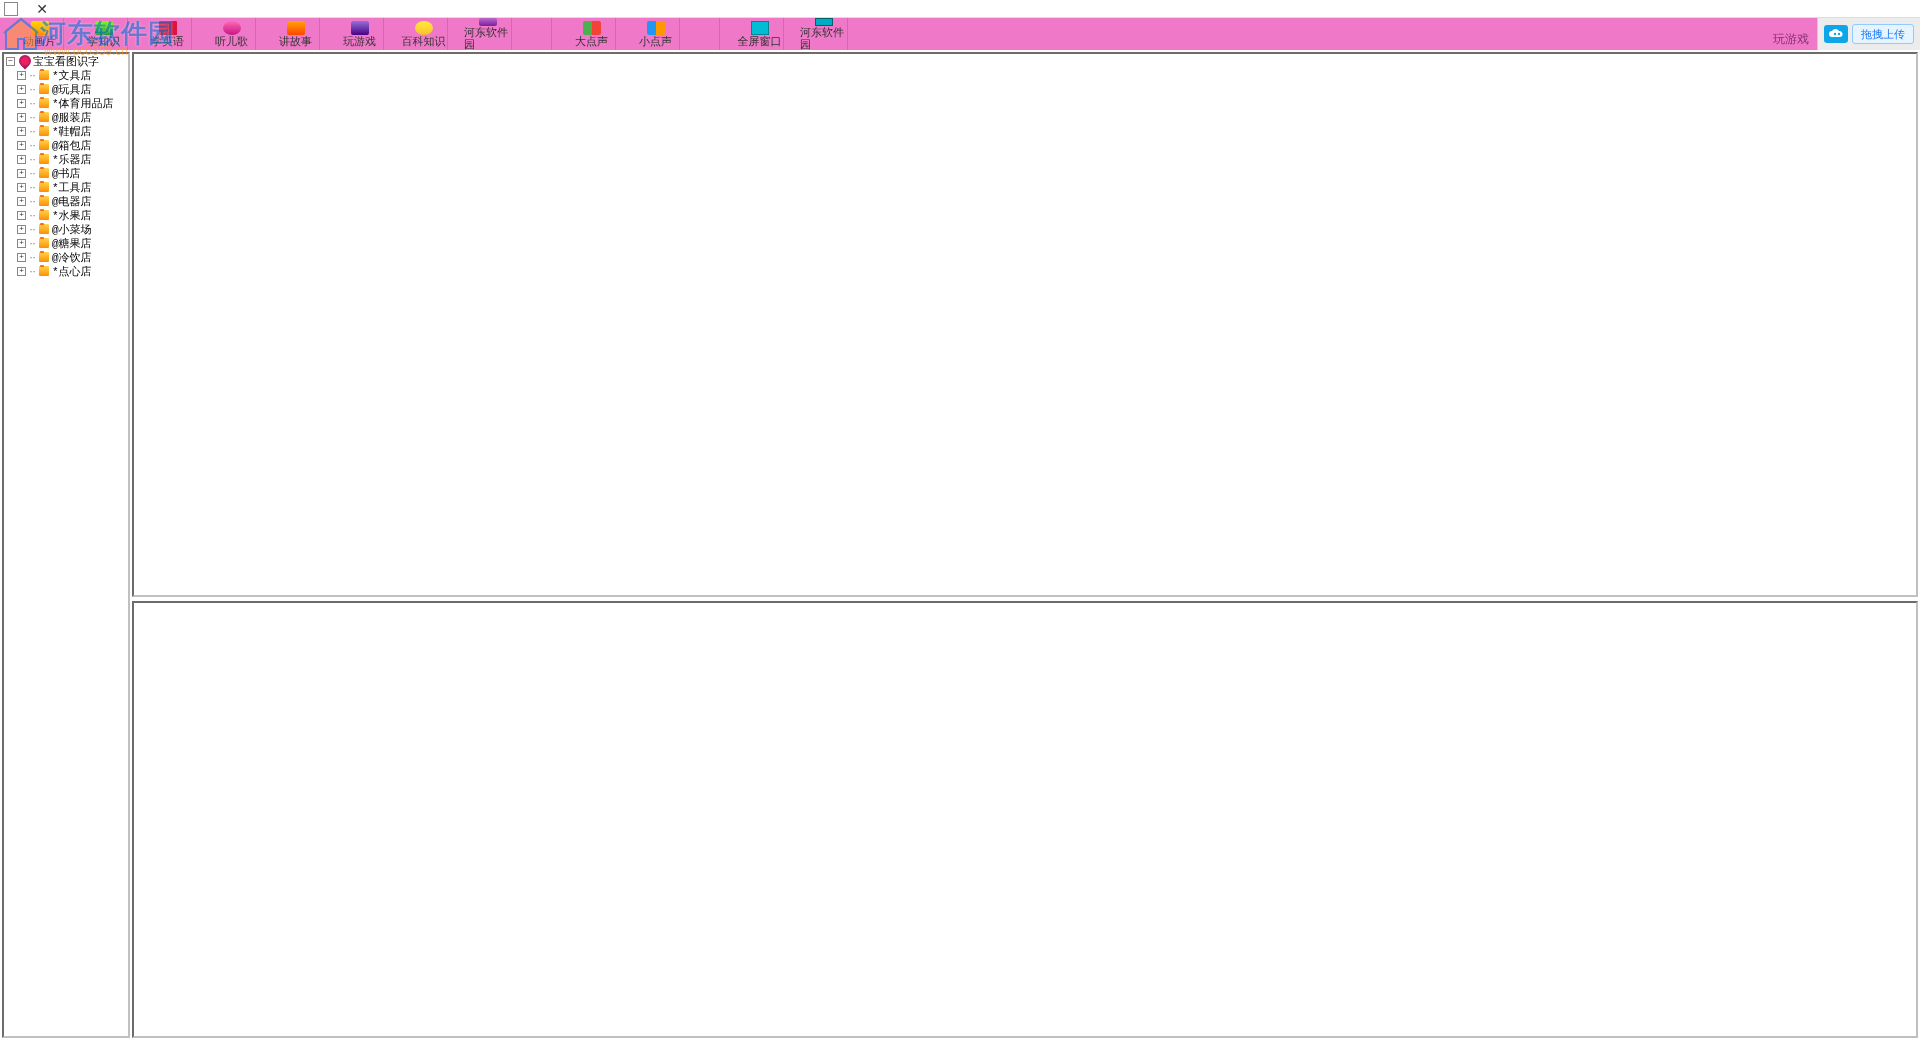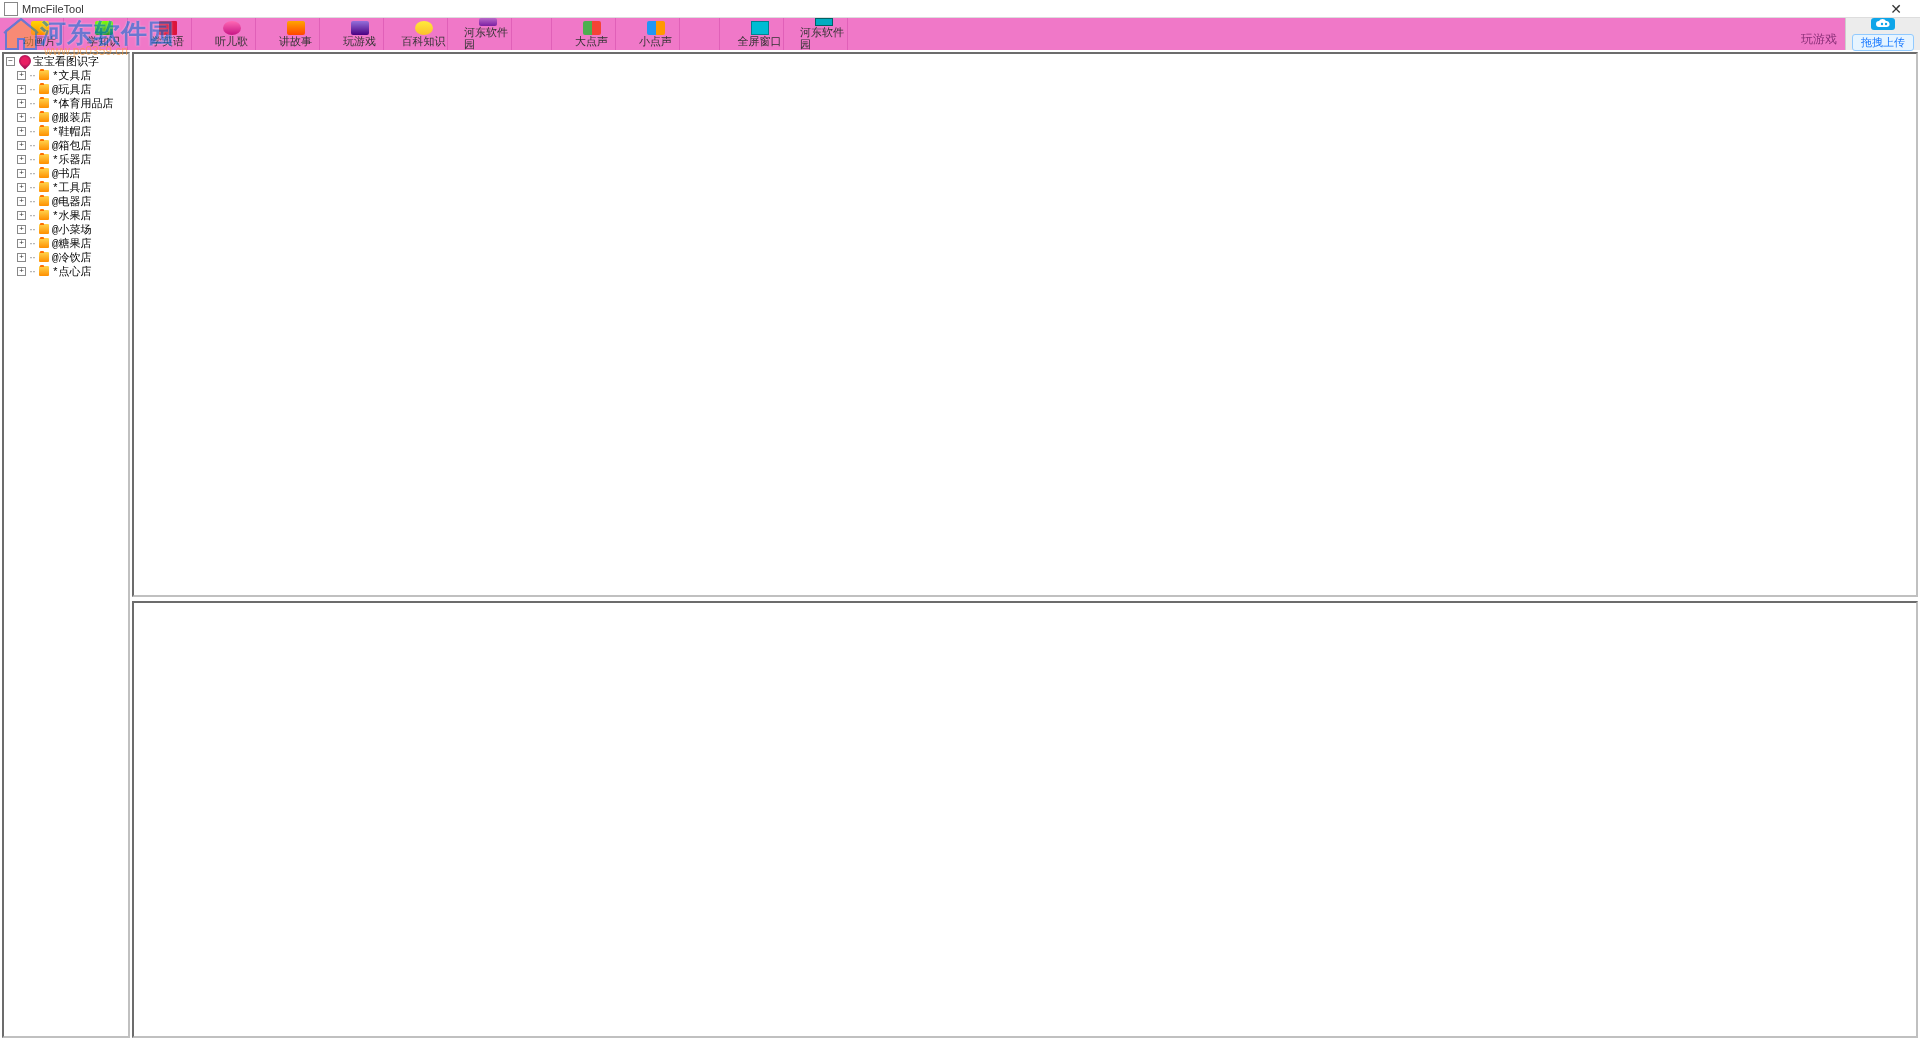--- a/index.html
+++ b/index.html
@@ -11,21 +11,21 @@
 .titlebar-close { width: 40px; height: 16px; display: flex; align-items: center; justify-content: center; font-size: 14px; color: #333; cursor: pointer; }
 
 .toolbar-row { height: 32px; display: flex; align-items: stretch; background: #f078c8; }
 .toolbar-group { display: flex; align-items: stretch; }
 .toolbar-btn { width: 48px; display: flex; flex-direction: column; align-items: center; justify-content: center; border-right: 1px solid #e060b8; cursor: pointer; background: #f078c8; margin-left: 16px; }
 .toolbar-icon { width: 18px; height: 14px; margin-bottom: 0px; display: flex; align-items: center; justify-content: center; }
 .toolbar-label { font-size: 11px; color: #333; line-height: 12px; }
 .toolbar-flex { flex: 1; background: #f078c8; display: flex; align-items: flex-end; justify-content: flex-end; padding: 0 8px 2px 0; }
 .toolbar-status { font-size: 12px; color: #8a3078; }
 
-.toolbar-right { display: flex; align-items: center; background: #ececec; padding: 0 6px; gap: 4px; border-left: 1px solid #ccc; flex-direction: column; }
+.toolbar-right { display: flex; align-items: center; background: #ececec; padding: 0 6px; gap: 4px; border-left: 1px solid #ccc; }
 .cloud-icon { width: 24px; height: 18px; background: #0ea5e9; border-radius: 3px; display: flex; align-items: center; justify-content: center; color: #fff; font-size: 11px; }
 .upload-btn { height: 20px; padding: 0 8px; background: #e6f4ff; border: 1px solid #91caff; border-radius: 3px; font-size: 11px; color: #1677ff; cursor: pointer; display: inline-flex; align-items: center; }
 
 .main-area { display: flex; height: calc(100vh - 50px); }
 
 .tree-panel { width: 128px; border: 2px inset #c0c0c0; margin: 2px 0 2px 2px; overflow-y: auto; background: #fff; }
 .tree-item { display: flex; align-items: center; height: 14px; padding: 0 2px; cursor: pointer; white-space: nowrap; }
 .tree-toggle { width: 9px; height: 9px; border: 1px solid #888; display: inline-flex; align-items: center; justify-content: center; font-size: 8px; line-height: 1; margin-right: 2px; color: #333; background: #fff; }
 .tree-spacer { width: 11px; display: inline-block; }
 .dots { color: #888; margin: 0 1px; letter-spacing: -1px; }
@@ -69,21 +69,20 @@
       <path d="M19 2 L36 16" stroke="#0077d9" stroke-width="2" fill="none"></path>
       <path d="M19 2 L2 16" stroke="#0077d9" stroke-width="2" fill="none"></path>
     </svg>
   </div>
   <span class="wm-text">河东软件园</span>
 </div>
 <div class="wm-sub">www.pc0359.cn</div>
 
 <div class="titlebar">
   <span class="titlebar-icon"></span>
-  <span class="titlebar-title">MmcFileTool</span>
   <div class="titlebar-close">✕</div>
 </div>
 
 <div class="toolbar-row">
   <div class="toolbar-group" id="tg1">
       <div class="toolbar-btn">
         <div class="toolbar-icon ic-film"></div>
         <div class="toolbar-label">动画片</div>
       </div>
       <div class="toolbar-btn">

